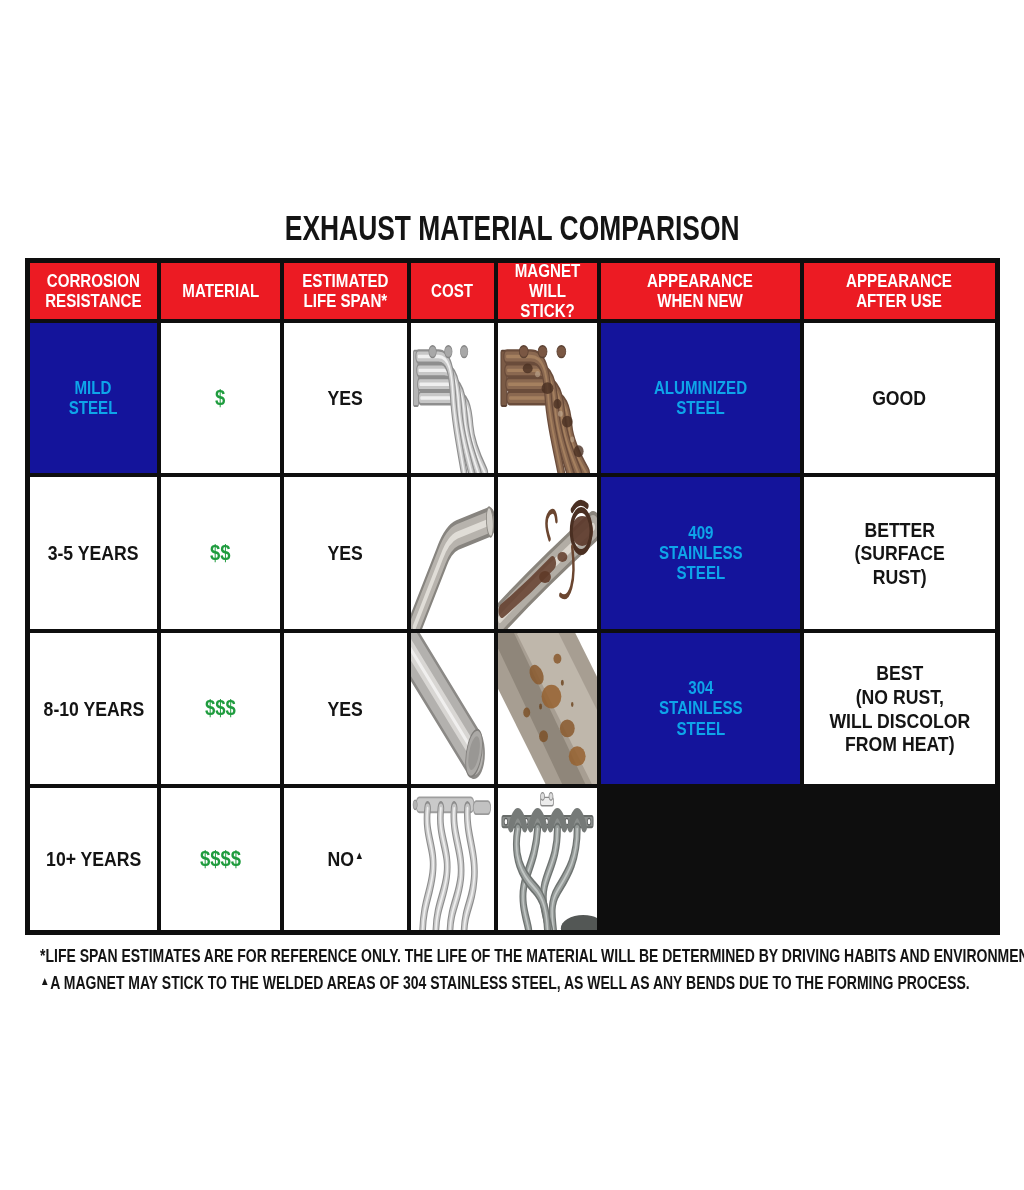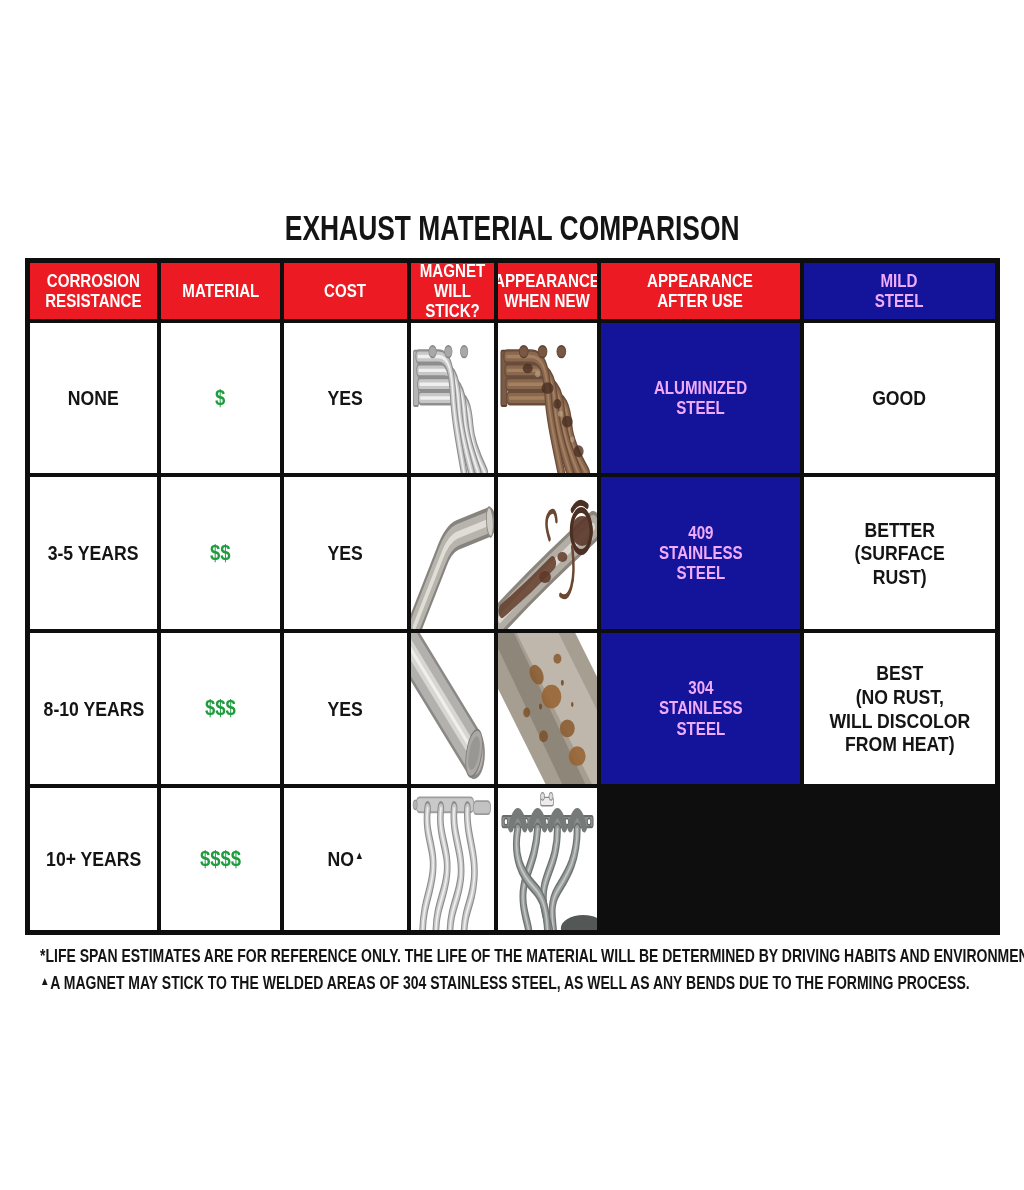--- a/index.html
+++ b/index.html
@@ -11,21 +11,21 @@
     font-weight:bold;font-size:33px;color:#141414;letter-spacing:0;}
   #title .t{display:inline-block;transform:scale(.8,1.06);transform-origin:center;}
 
   
   #grid{position:absolute;left:25px;top:258px;width:975px;height:677px;box-sizing:border-box;
     background:#0e0e0e;padding:5px;display:grid;gap:4px;
     grid-template-columns:127px 119px 123px 83px 99px 199px 191px;
     grid-template-rows:56px 150px 152px 151px 142px;}
   .cell{display:flex;align-items:center;justify-content:center;overflow:hidden;}
   .head{background:#EC1B23;color:#ffffff;}
-  .mat{background:#14149B;color:#f0abfc;}
+  .mat{background:#14149B;color:#0ea5e9;}
   .val{background:#ffffff;color:#141414;}
   .photo{background:#ffffff;padding:0;}
   .photo svg{display:block;width:100%;height:100%;}
 
   .t{display:inline-block;transform:scaleX(.84);transform-origin:center;text-align:center;
      white-space:pre-line;font-weight:bold;line-height:1.12;}
   .head .t{font-size:18px;}
   .mat .t{font-size:18px;}
   .val .t{font-size:21px;}
   .cost .t{font-size:22px;color:#1F9C3E;}
@@ -48,41 +48,42 @@
   <div id="grid">
 
     <div class="cell head">
         <span class="t">CORROSION
 RESISTANCE</span>
       </div>
     <div class="cell head">
         <span class="t">MATERIAL</span>
       </div>
     <div class="cell head">
+        <span class="t">ESTIMATED
+LIFE SPAN*</span>
+      </div>
+    <div class="cell head">
         <span class="t">COST</span>
       </div>
     <div class="cell head">
         <span class="t">MAGNET
 WILL STICK?</span>
       </div>
     <div class="cell head">
         <span class="t">APPEARANCE
 WHEN NEW</span>
       </div>
     <div class="cell head">
         <span class="t">APPEARANCE
 AFTER USE</span>
       </div>
 
     <div class="cell mat">
         <span class="t">MILD
 STEEL</span>
-      </div>
-    <div class="cell val">
-        <span class="t">NONE</span>
       </div>
     <div class="cell val cost">
         <span class="t">$</span>
       </div>
     <div class="cell val">
         <span class="t"><span>YES</span><span class="sup"></span></span>
       </div>
     <div class="cell photo" aria-label="new shiny silver tubular exhaust headers">
       <svg viewBox="0 0 200 152" preserveAspectRatio="none">
         <defs>

